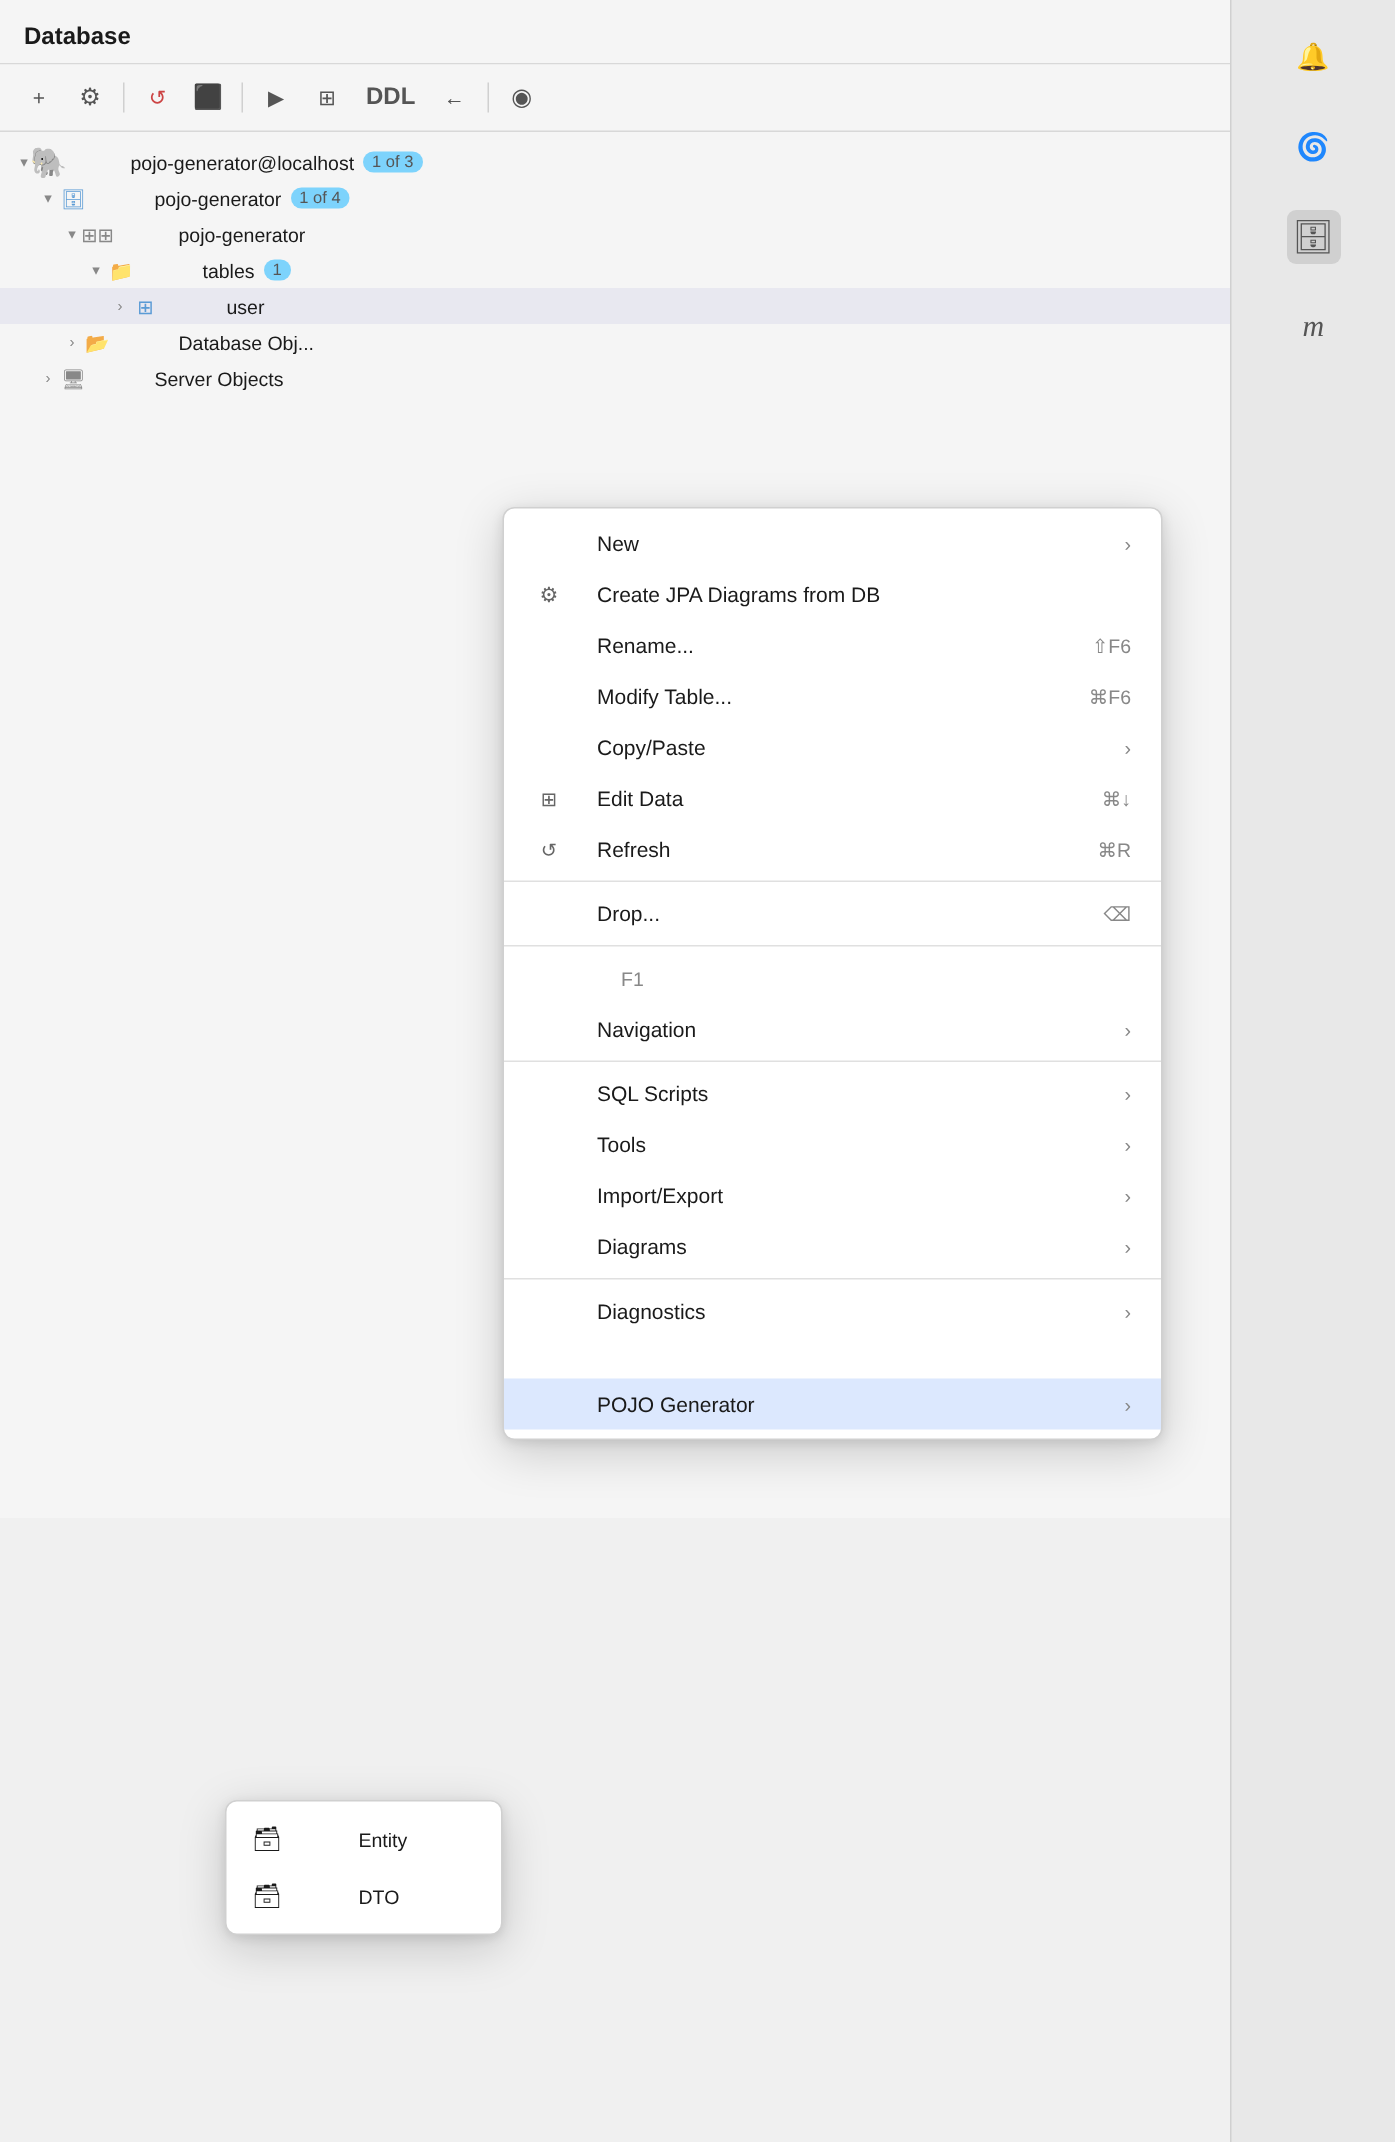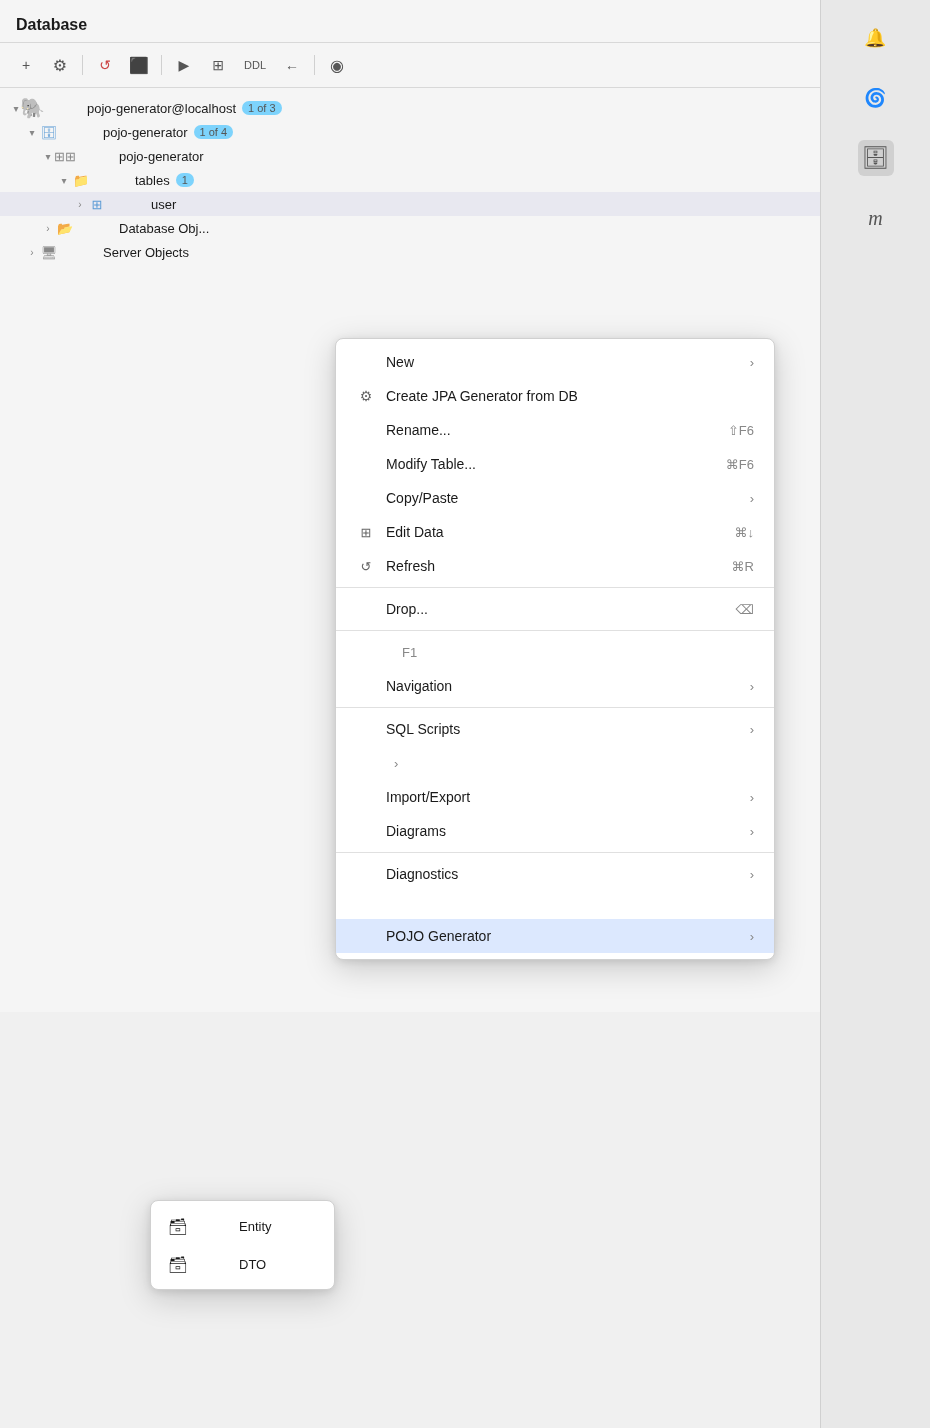--- a/index.html
+++ b/index.html
@@ -73,22 +73,22 @@
       background: transparent;
     }
     .toolbar-separator {
       width: 1px;
       height: 20px;
       background: #d0d0d0;
       margin: 0 2px;
     }
     .toolbar-text-btn {
       padding: 2px 6px;
-      font-size: 11px;
-      font-weight: 400;
+      font-size: 16px;
+      font-weight: 700;
       color: #555;
       cursor: pointer;
       border-radius: 4px;
       border: none;
       background: transparent;
     }
 
     
     .tree-container {
       padding: 8px 0;
@@ -158,20 +158,21 @@
       padding: 6px 0;
     }
     .menu-item {
       display: flex;
       align-items: center;
       padding: 7px 20px;
       cursor: pointer;
       user-select: none;
       font-size: 14px;
       color: #1a1a1a;
+      gap: 12px;
     }
     .menu-item.active { background: #dce8fe; margin-top: 28px; }
     .menu-item-icon {
       width: 20px;
       height: 20px;
       margin-right: 10px;
       display: flex;
       align-items: center;
       justify-content: center;
       font-size: 13px;
@@ -335,21 +336,21 @@
 <div class="context-menu">
 
   <div class="menu-item">
     <span class="menu-item-icon"></span>
     <span class="menu-item-label">New</span>
     <span class="menu-item-arrow">›</span>
   </div>
 
   <div class="menu-item">
     <span class="menu-item-icon" style="font-size:14px;">⚙</span>
-    <span class="menu-item-label">Create JPA Generator from DB</span>
+    <span class="menu-item-label">Create JPA Diagrams from DB</span>
   </div>
 
   <div class="menu-item">
     <span class="menu-item-icon"></span>
     <span class="menu-item-label">Rename...</span>
     <span class="menu-item-shortcut">⇧F6</span>
   </div>
 
   <div class="menu-item">
     <span class="menu-item-icon"></span>
@@ -400,20 +401,21 @@
   <div class="menu-separator"></div>
 
   <div class="menu-item">
     <span class="menu-item-icon"></span>
     <span class="menu-item-label">SQL Scripts</span>
     <span class="menu-item-arrow">›</span>
   </div>
 
   <div class="menu-item">
     <span class="menu-item-icon"></span>
+    <span class="menu-item-label">Tools</span>
     <span class="menu-item-arrow">›</span>
   </div>
 
   <div class="menu-item">
     <span class="menu-item-icon"></span>
     <span class="menu-item-label">Import/Export</span>
     <span class="menu-item-arrow">›</span>
   </div>
 
   <div class="menu-item">

